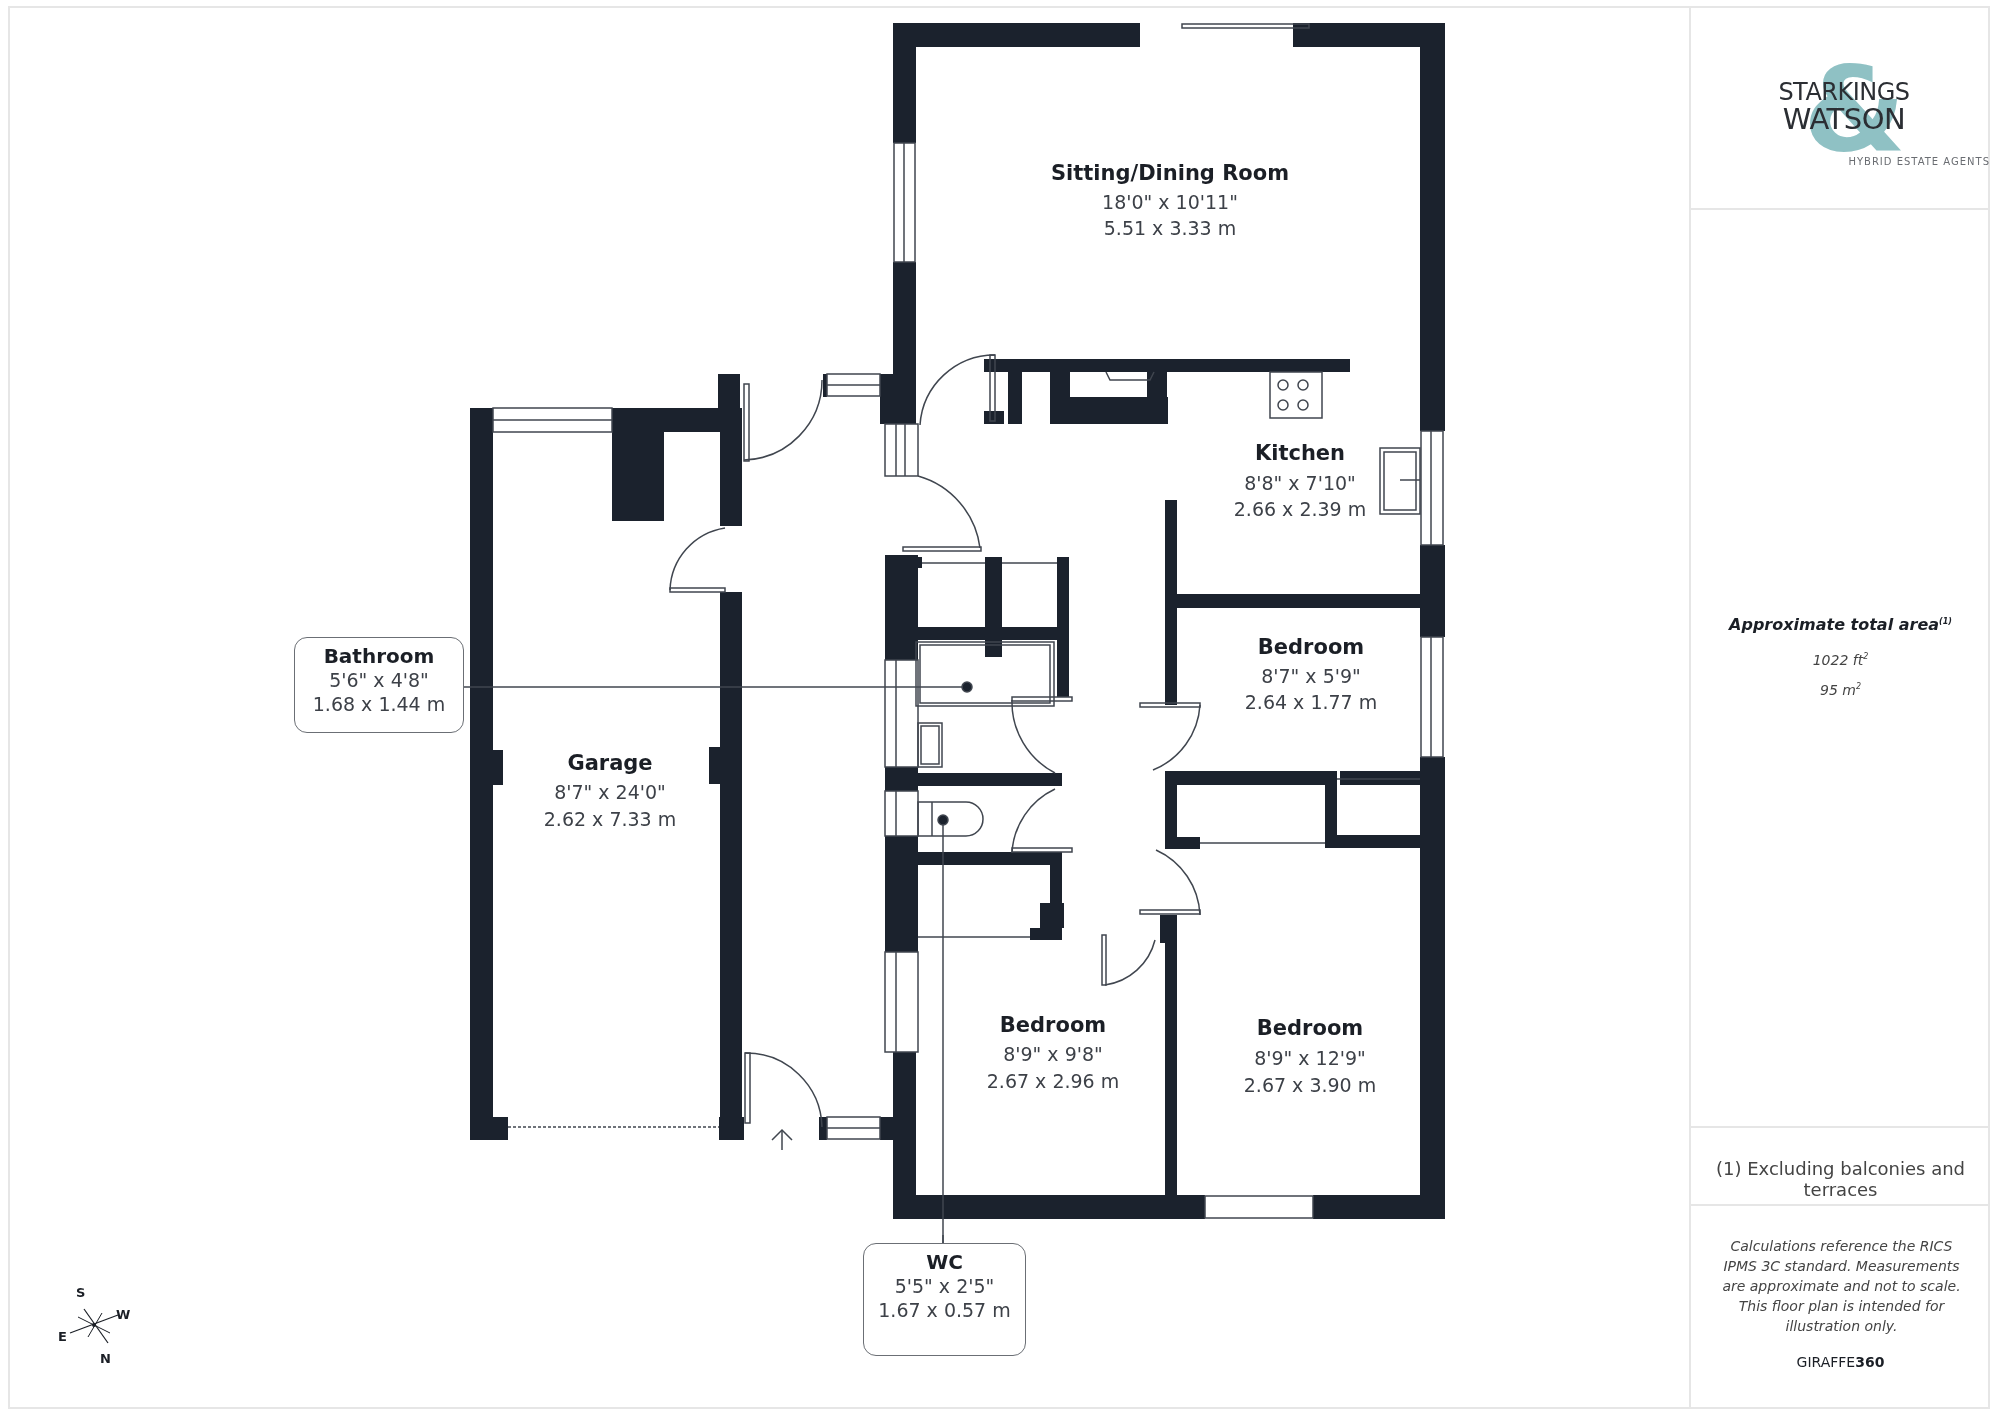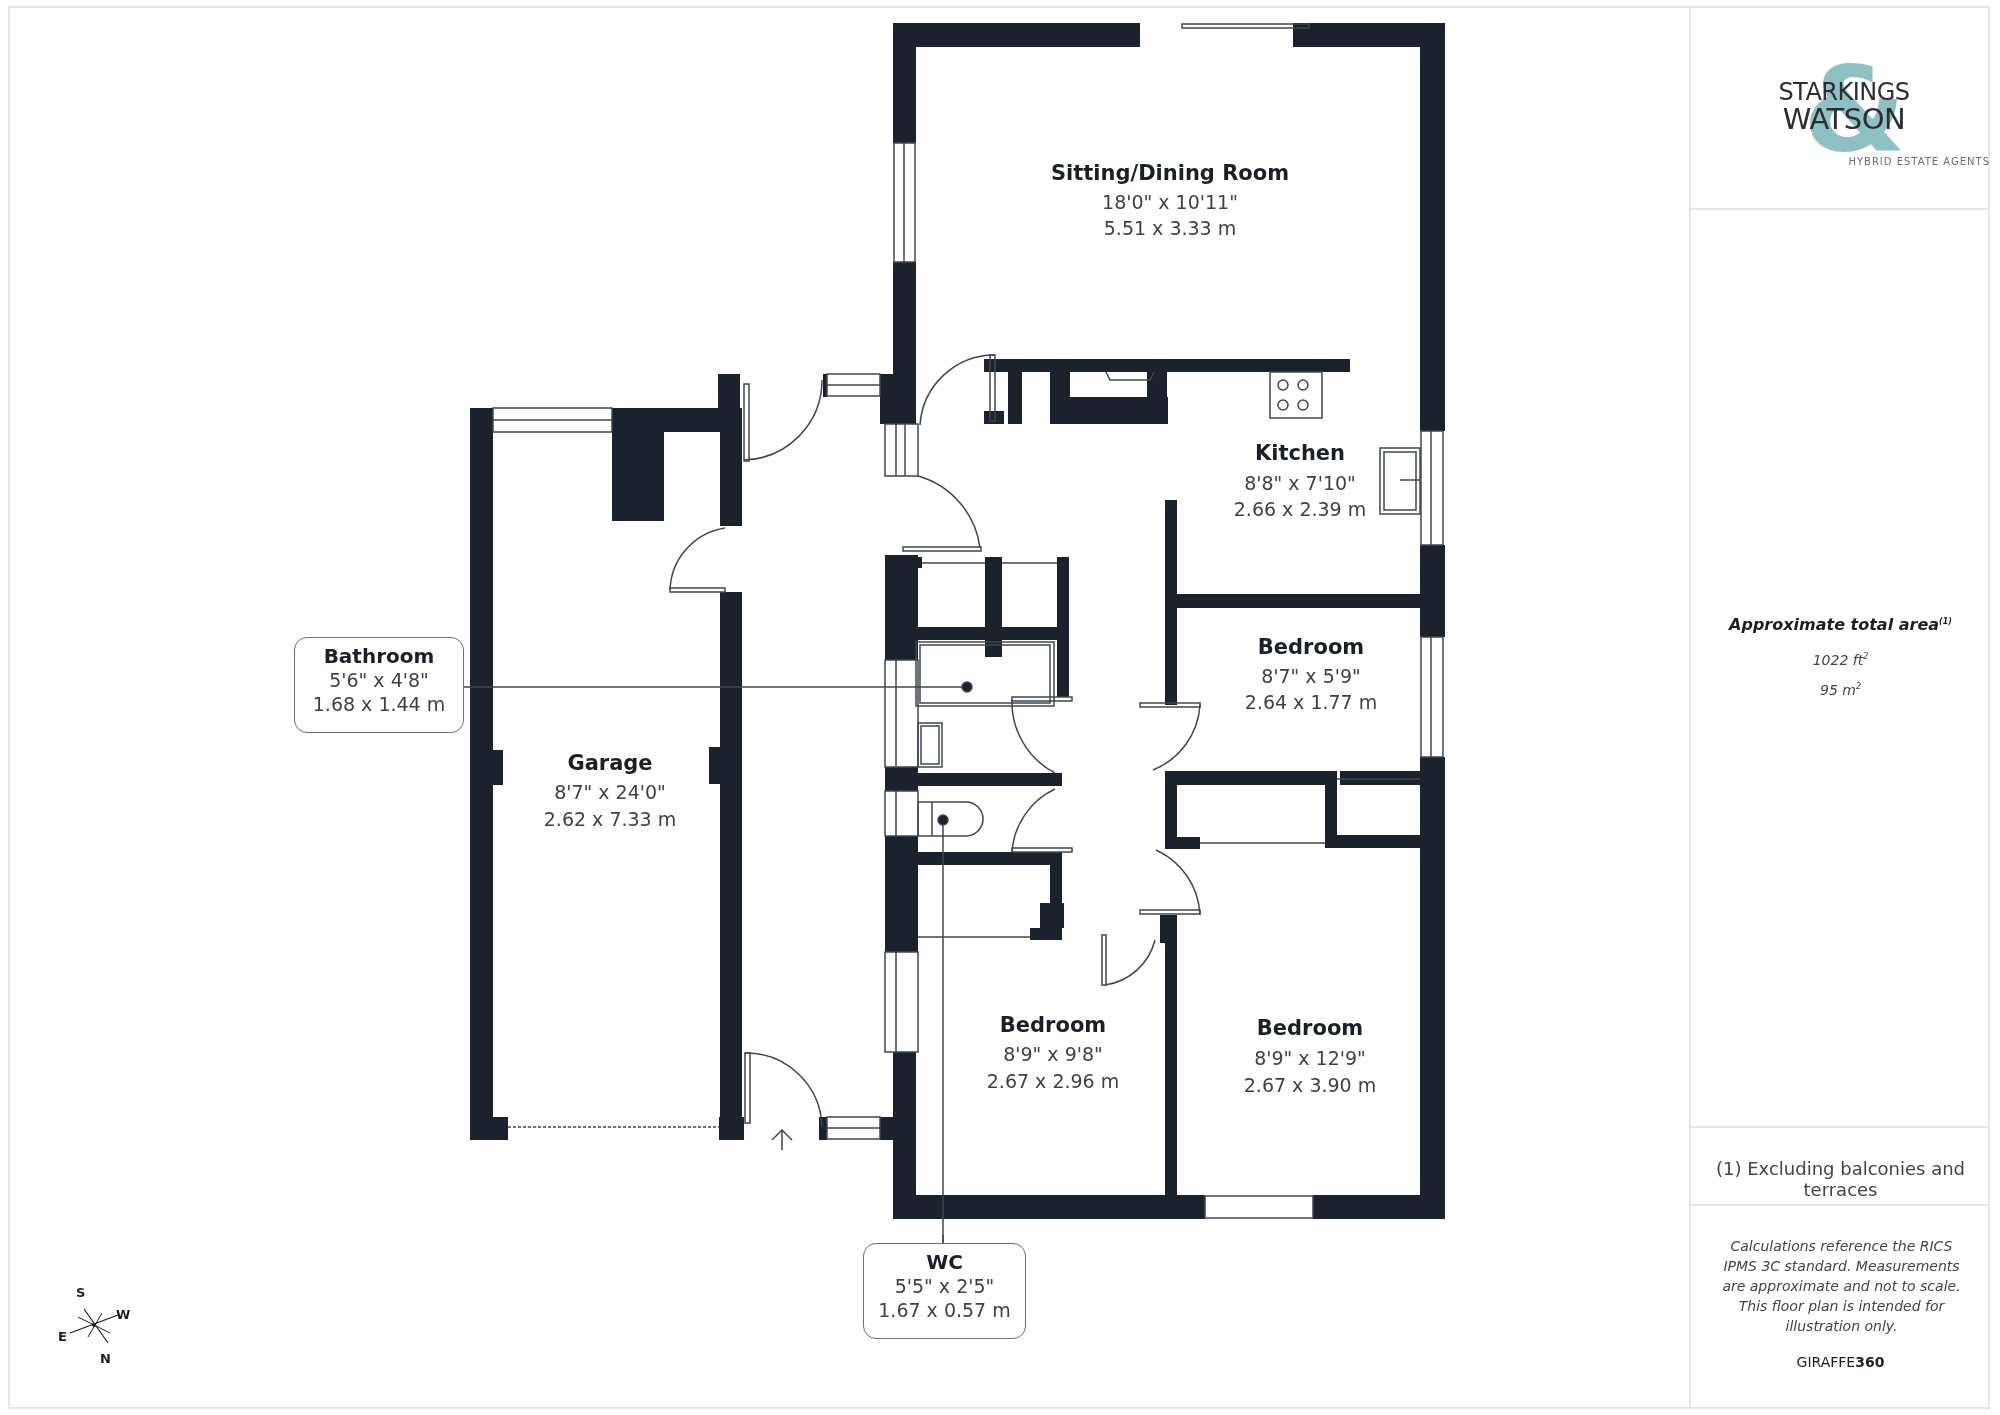--- a/index.html
+++ b/index.html
@@ -225,21 +225,21 @@
   <line x1="462" y1="687" x2="486" y2="687" stroke="#40464f" stroke-width="1.5"></line>
   <line x1="943" y1="1235" x2="943" y2="1245" stroke="#40464f" stroke-width="1.5"></line>
 </svg>
 
 <div class="label-box" style="left:294px; top:637px; width:170px; height:96px;">
   <div class="nm">Bathroom</div>
   <div class="dm">5'6" x 4'8"</div>
   <div class="dm">1.68 x 1.44 m</div>
 </div>
 
-<div class="label-box" style="left:863px; top:1243px; width:163px; height:96px;">
+<div class="label-box" style="left:863px; top:1243px; width:163px; height:113px;">
   <div class="nm">WC</div>
   <div class="dm">5'5" x 2'5"</div>
   <div class="dm">1.67 x 0.57 m</div>
 </div>
 
 <div class="compass">
   <svg width="100" height="90" style="position:absolute;left:0;top:0;">
     <line x1="34" y1="24" x2="58" y2="58" stroke="#1b1f26" stroke-width="1.2"></line>
     <line x1="20" y1="48" x2="68" y2="30" stroke="#1b1f26" stroke-width="1.2"></line>
     <line x1="28" y1="32" x2="60" y2="48" stroke="#1b1f26" stroke-width="1"></line>

